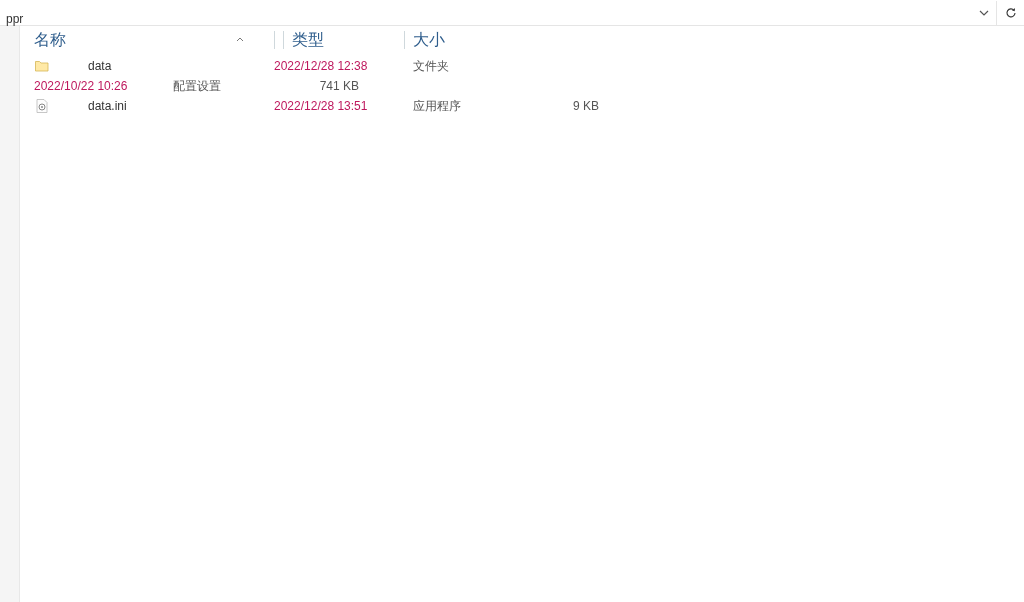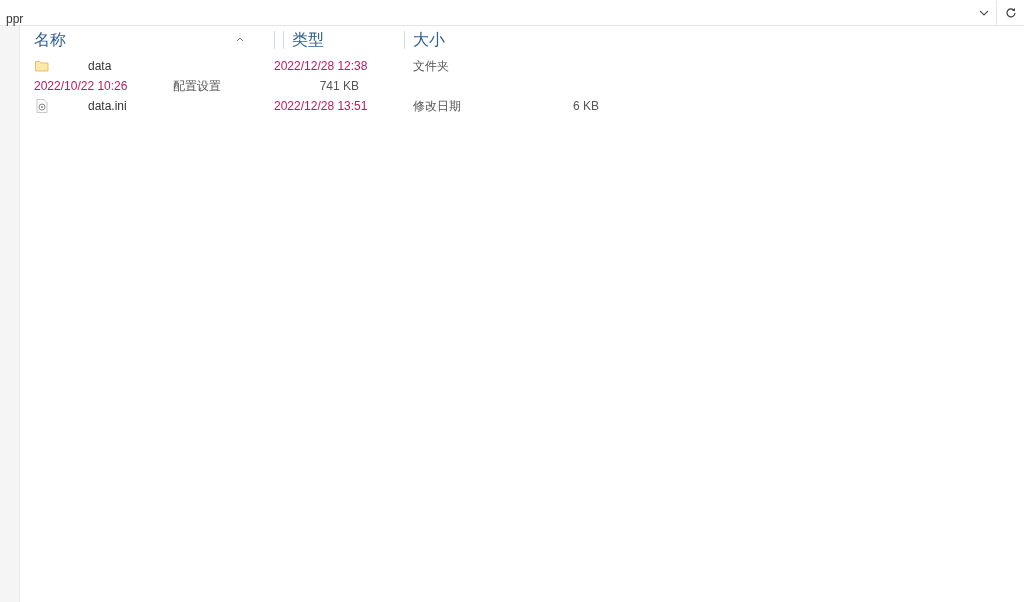--- a/index.html
+++ b/index.html
@@ -188,19 +188,19 @@
             <span class="file-icon">
               <svg width="16" height="16" viewBox="0 0 16 16">
                 <path d="M3 1.5 h7 l3 3 v10 h-10 z" fill="#fdfdfd" stroke="#b9b9b9" stroke-width="0.8"></path>
                 <circle cx="8" cy="9" r="3" fill="none" stroke="#888" stroke-width="1"></circle>
                 <circle cx="8" cy="9" r="1" fill="#888"></circle>
               </svg>
             </span>
             <span>data.ini</span>
           </div>
           <div class="cell date">2022/12/28 13:51</div>
-          <div class="cell type">修改日期</div>
-          <div class="cell size">6 KB</div>
+          <div class="cell type">应用程序</div>
+          <div class="cell size">9 KB</div>
         </div>
       </div>
 
   </div>
 </div>
 
 </body></html>

